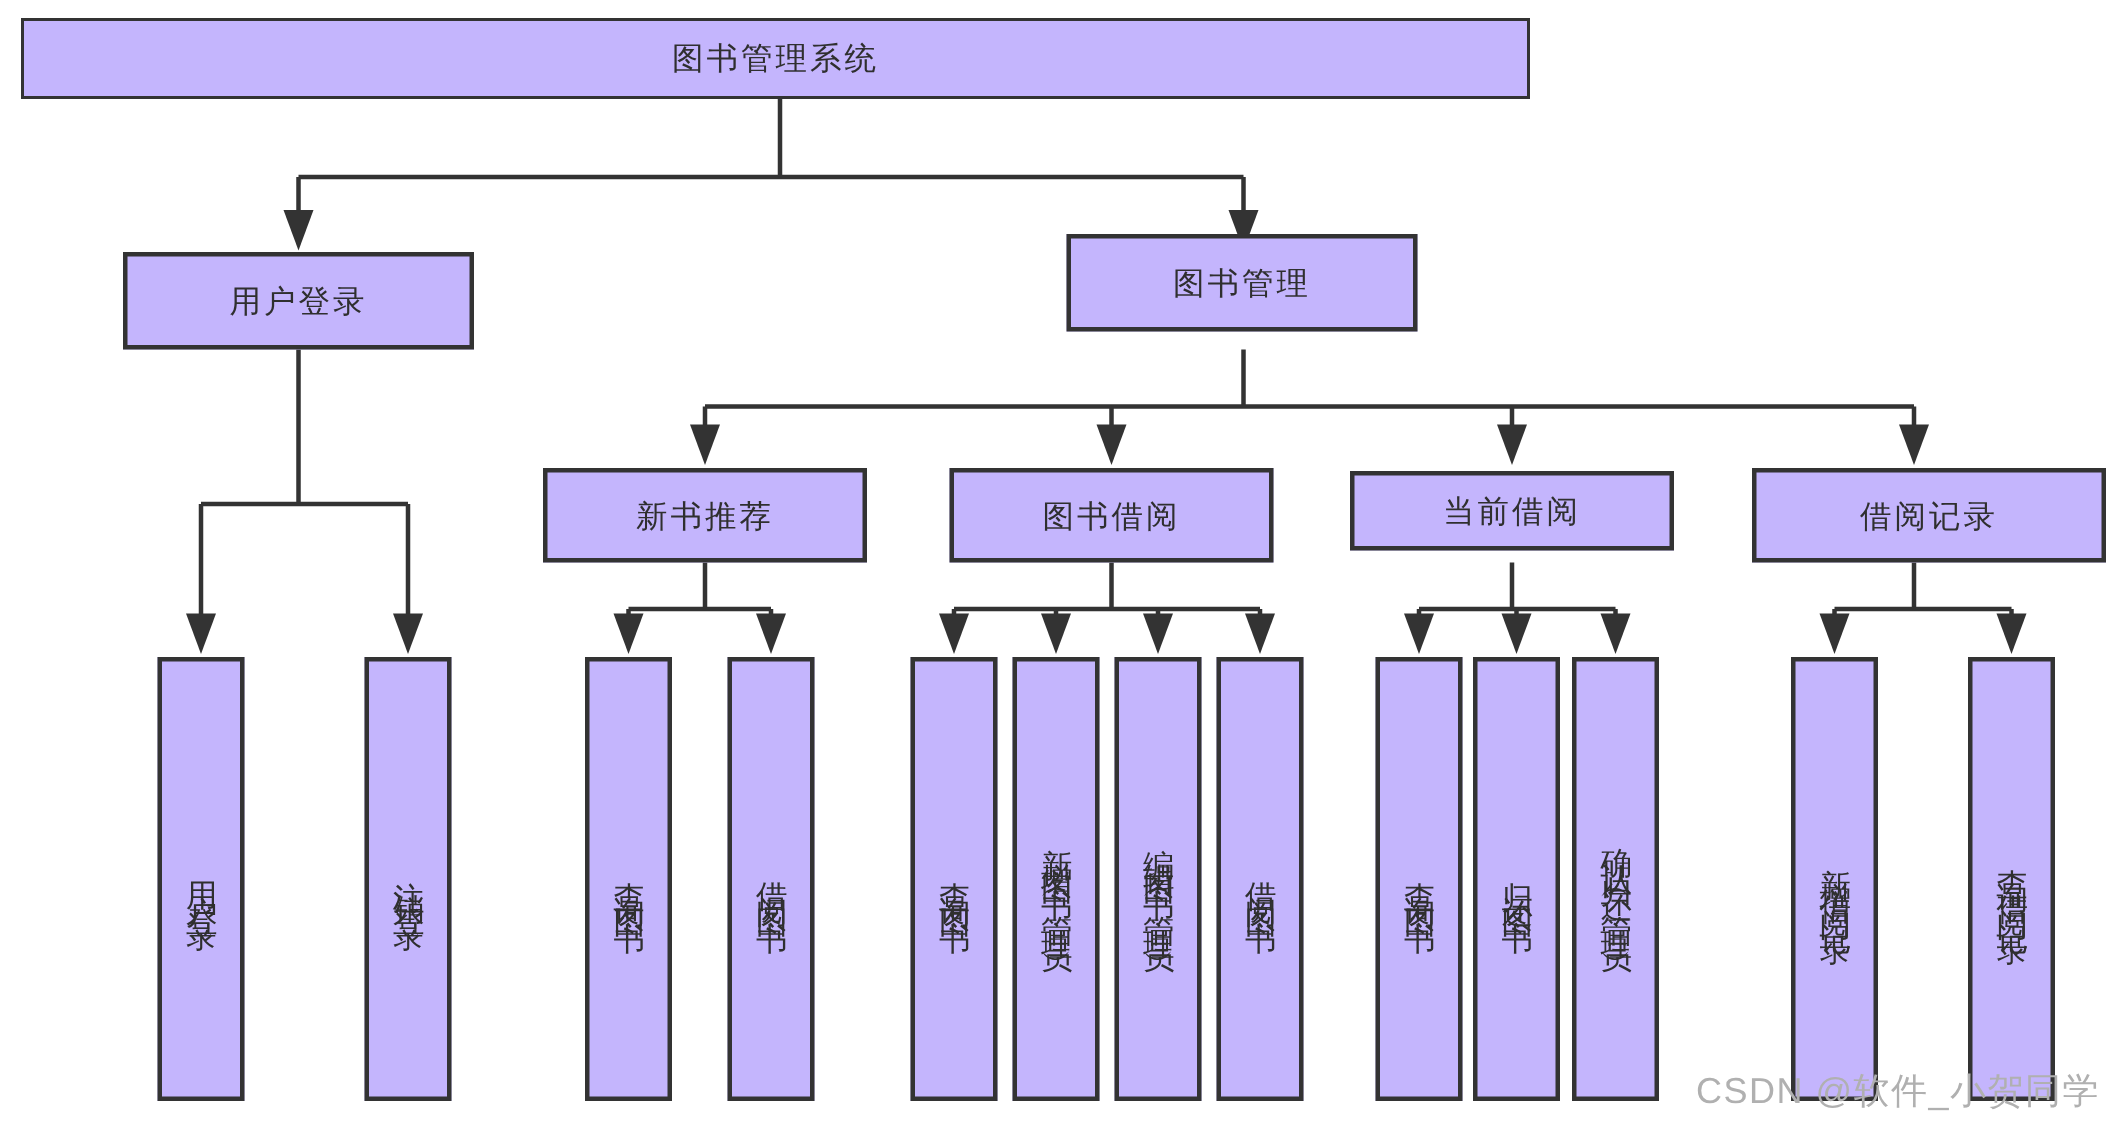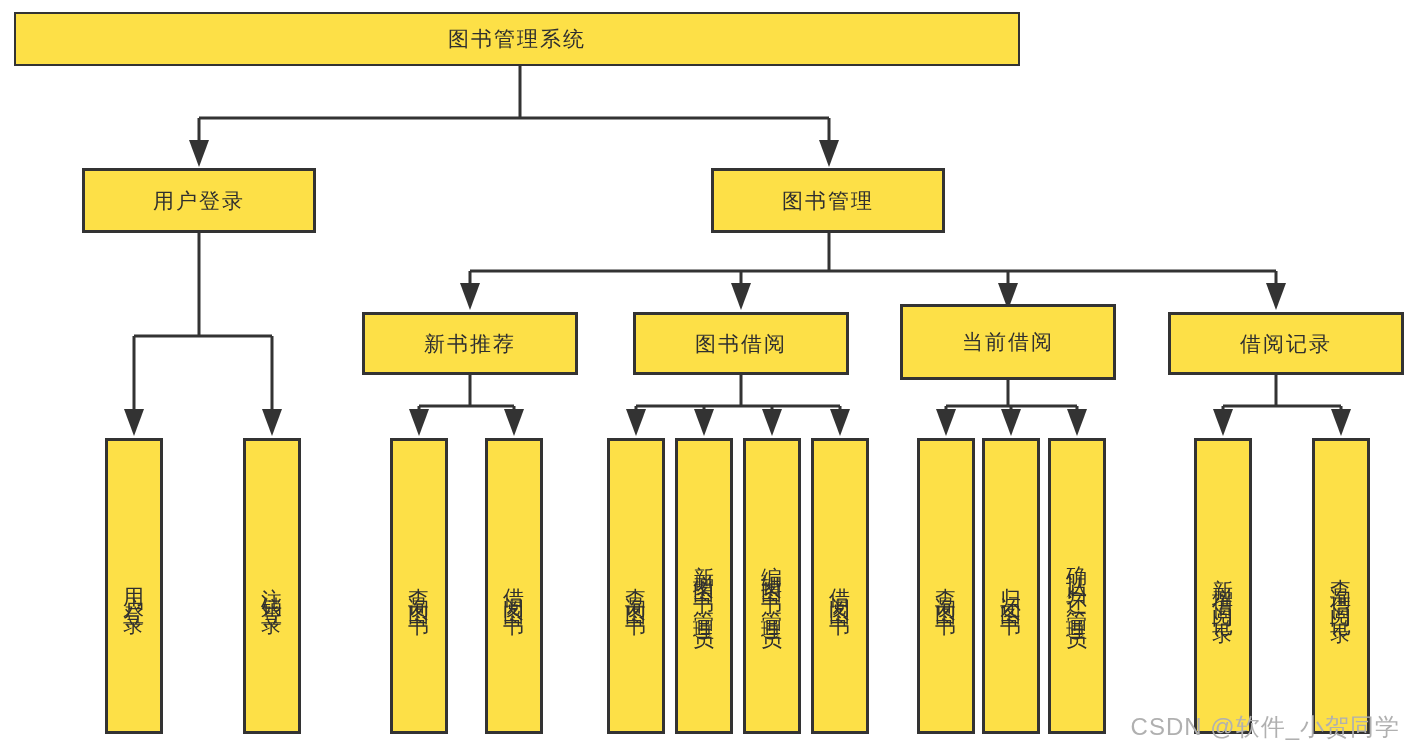--- a/index.html
+++ b/index.html
@@ -21,21 +21,21 @@
     position: absolute;
     left: 0; top: 0;
     width: 1405px; height: 747px;
   }
   .cline { stroke: var(--line); stroke-width: 3; fill: none; }
   .ahead { fill: var(--line); stroke: none; }
   .box {
     position: absolute;
     box-sizing: border-box;
     border: 3px solid var(--line);
-    background: #fde047;
+    background: #c4b5fd;
     color: var(--text);
     display: flex;
     align-items: center;
     justify-content: center;
     font-size: 21px;
     letter-spacing: 2px;
     text-align: right;
   }
   .box.root { border-width: 2px; }
   .vbox {
@@ -88,25 +88,25 @@
     <polygon class="ahead" points="936,409 956,409 946,436"></polygon>
     <polygon class="ahead" points="1001,409 1021,409 1011,436"></polygon>
     <polygon class="ahead" points="1067,409 1087,409 1077,436"></polygon>
     <polygon class="ahead" points="1213,409 1233,409 1223,436"></polygon>
     <polygon class="ahead" points="1331,409 1351,409 1341,436"></polygon>
   </svg>
 
   <div class="box root" style="left:14px; top:12px; width:1006px; height:54px;">图书管理系统</div>
 
   <div class="box" style="left:82px; top:168px; width:234px; height:65px;">用户登录</div>
-  <div class="box" style="left:711px; top:168px; width:234px; height:65px;">图书管理</div>
+  <div class="box" style="left:711px; top:156px; width:234px; height:65px;">图书管理</div>
 
   <div class="box" style="left:362px; top:312px; width:216px; height:63px;font-family:Liberation Serif, serif;">新书推荐</div>
   <div class="box" style="left:633px; top:312px; width:216px; height:63px;">图书借阅</div>
-  <div class="box" style="left:900px; top:304px; width:216px; height:76px;">当前借阅</div>
+  <div class="box" style="left:900px; top:314px; width:216px; height:53px;">当前借阅</div>
   <div class="box" style="left:1168px; top:312px; width:236px; height:63px;">借阅记录</div>
 
   <div class="box vbox" style="left:105px; top:438px; width:58px; height:296px;">用户登录</div>
   <div class="box vbox" style="left:243px; top:438px; width:58px; height:296px;">注销登录</div>
 
   <div class="box vbox" style="left:390px; top:438px; width:58px; height:296px;">查询图书</div>
   <div class="box vbox" style="left:485px; top:438px; width:58px; height:296px;">借阅图书</div>
 
   <div class="box vbox" style="left:607px; top:438px; width:58px; height:296px;">查询图书</div>
   <div class="box vbox" style="left:675px; top:438px; width:58px; height:296px;">新增图书（管理员）</div>

